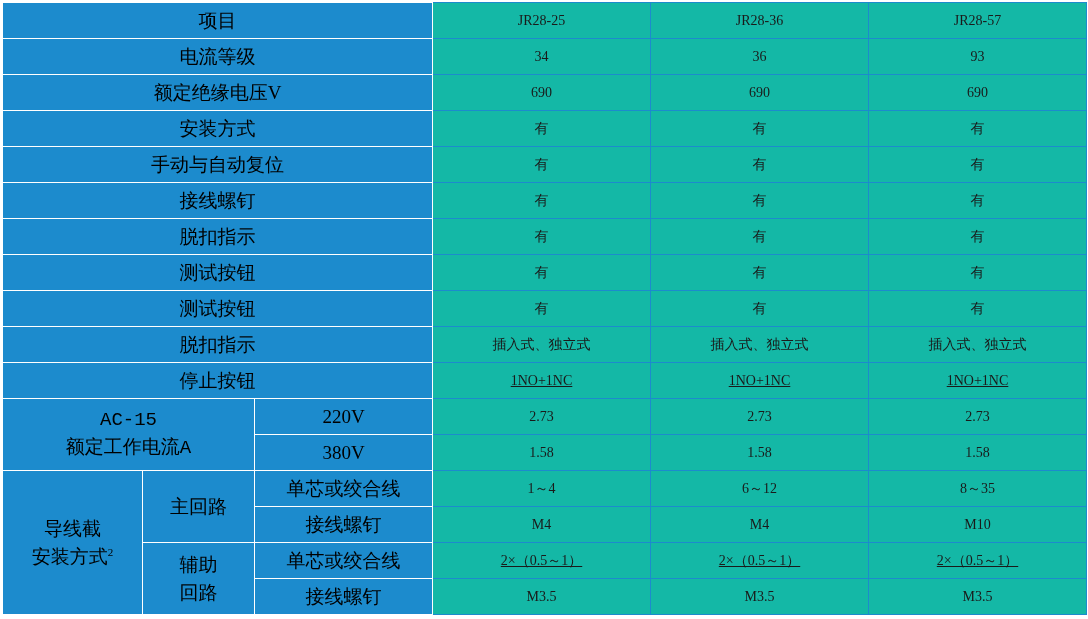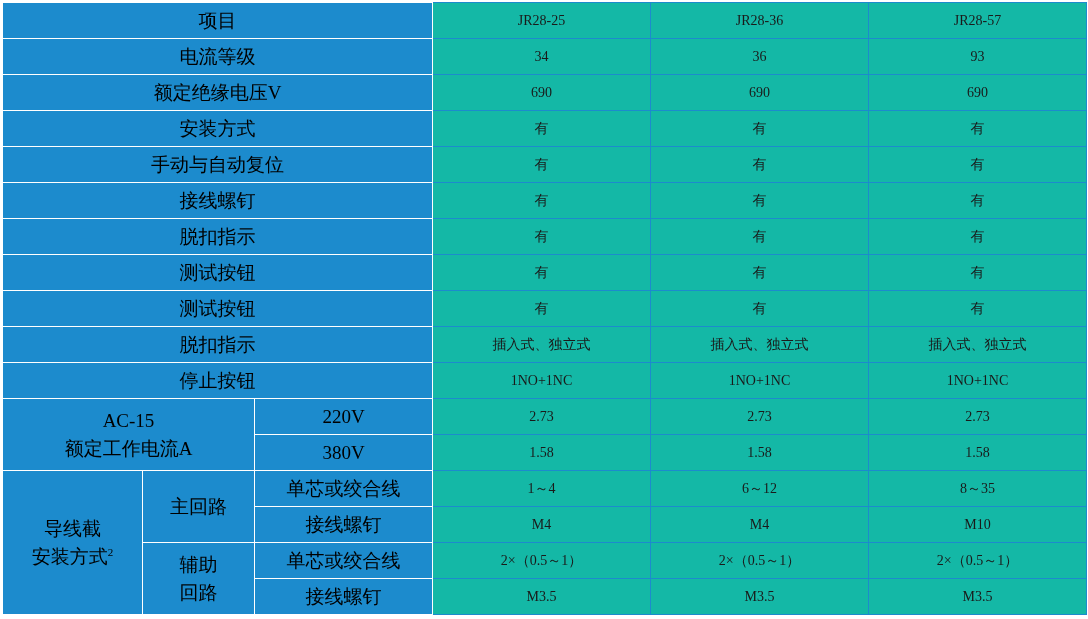--- a/index.html
+++ b/index.html
@@ -34,24 +34,24 @@
     color: #000000;
     border-color: #ffffff;
   }
   
   #spec-table td.val {
     background: #14b8a6;
     color: #1a1a1a;
     border: 1px solid #1c8bcd;
     font-size: 14px;
   }
-  td.val.small { font-size: 17px; }
+  td.val.small { font-size: 17px; text-decoration: underline; }
   .two-line { line-height: 1.45; }
   sup { font-size: 11px; vertical-align: super; }
-  .colgroup-lbl { font-size: 19px; }
+  .colgroup-lbl { font-size: 19px; font-family: Liberation Mono, monospace; }
 </style>
 </head>
 <body>
 
 <table id="spec-table">
   <colgroup>
     <col style="width:140px">
     <col style="width:112px">
     <col style="width:178px">
     <col style="width:218px">

